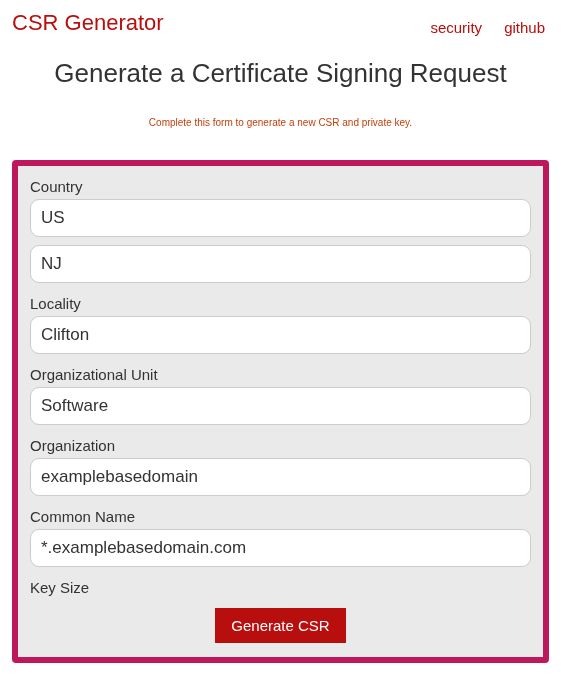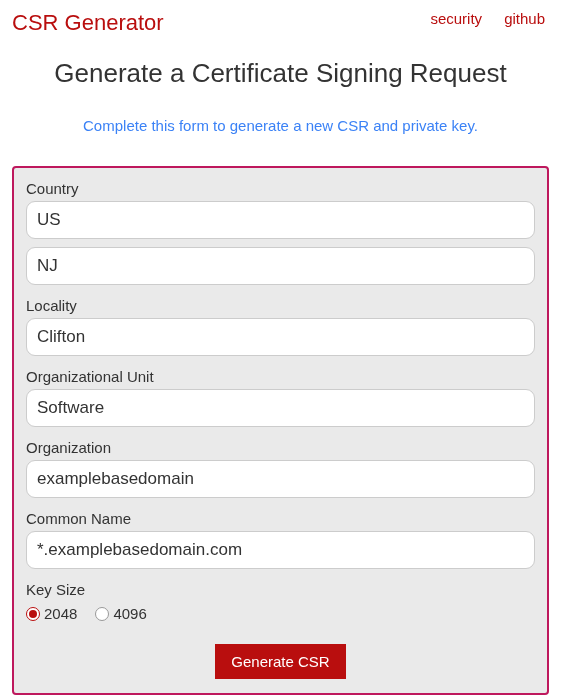--- a/index.html
+++ b/index.html
@@ -9,21 +9,21 @@
     }
     body {
       font-family: "Segoe UI", Tahoma, Geneva, Verdana, sans-serif;
       background: #fff;
       width: 561px;
       color: #333;
     }
     .header {
       display: flex;
       justify-content: space-between;
-      align-items: flex-start;
+      align-items: flex-end;
       padding: 10px 16px 8px 12px;
     }
     .brand {
       font-size: 22px;
       font-weight: 400;
       color: #b90e0e;
     }
     .nav-links {
       display: flex;
       gap: 22px;
@@ -39,28 +39,28 @@
     }
     .title {
       text-align: center;
       font-size: 26px;
       font-weight: 300;
       color: #333;
       margin-bottom: 28px;
     }
     .subtitle {
       text-align: center;
-      font-size: 15px;
-      color: #3b82f6;
+      font-size: 10px;
+      color: #c2410c;
       font-weight: 400;
       margin-bottom: 18px;
     }
     .form-card {
       background: #eaeaea;
-      border: 2px solid #be185d;
+      border: 6px solid #be185d;
       border-radius: 4px;
       padding: 8px 12px 14px;
       margin-top: 32px;
     }
     .field {
       margin-bottom: 8px;
     }
     .field-label {
       display: block;
       font-size: 15px;
@@ -168,32 +168,20 @@
       <input type="text" class="text-input" value="examplebasedomain" style="">
     </div>
 
     <div class="field">
       <label class="field-label">Common Name</label>
       <input type="text" class="text-input" value="*.examplebasedomain.com" style="">
     </div>
 
     <div class="field">
       <label class="field-label">Key Size</label>
-      <div class="radio-row">
-        <label class="radio-item">
-          <span class="radio-circle checked">
-              <span class="radio-dot"></span>
-            </span>
-          <span class="radio-label">2048</span>
-        </label>
-        <label class="radio-item">
-          <span class="radio-circle"></span>
-          <span class="radio-label">4096</span>
-        </label>
-      </div>
     </div>
 
     <div class="btn-row">
       <button class="submit-btn">Generate CSR</button>
     </div>
 
   </div>
 </div>
 
 </body></html>

